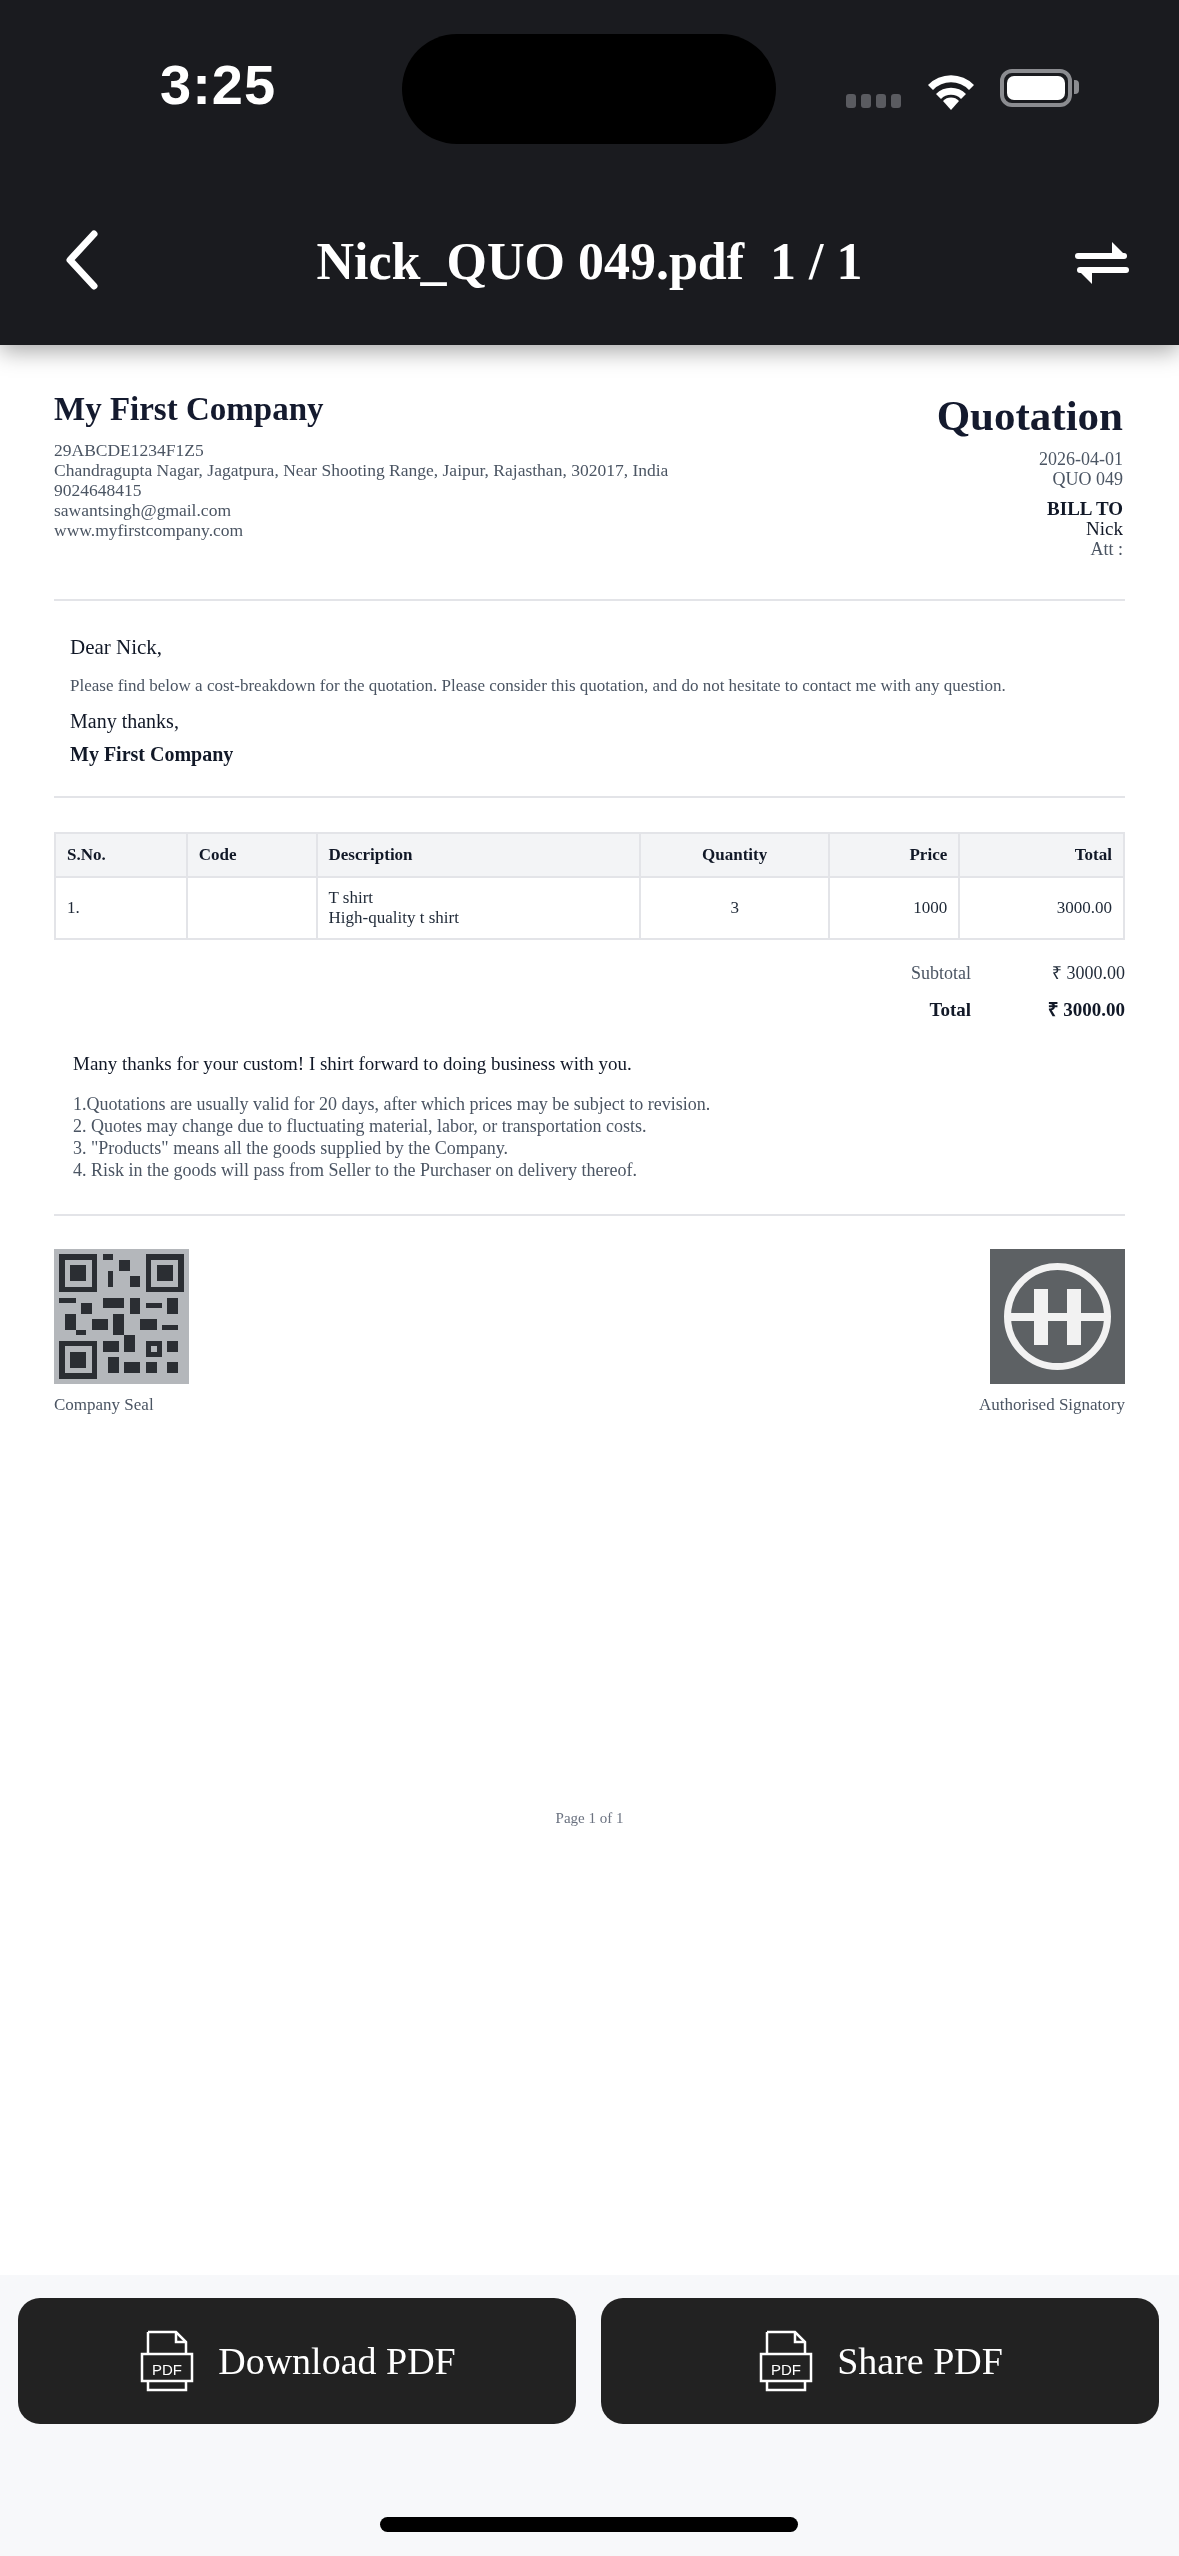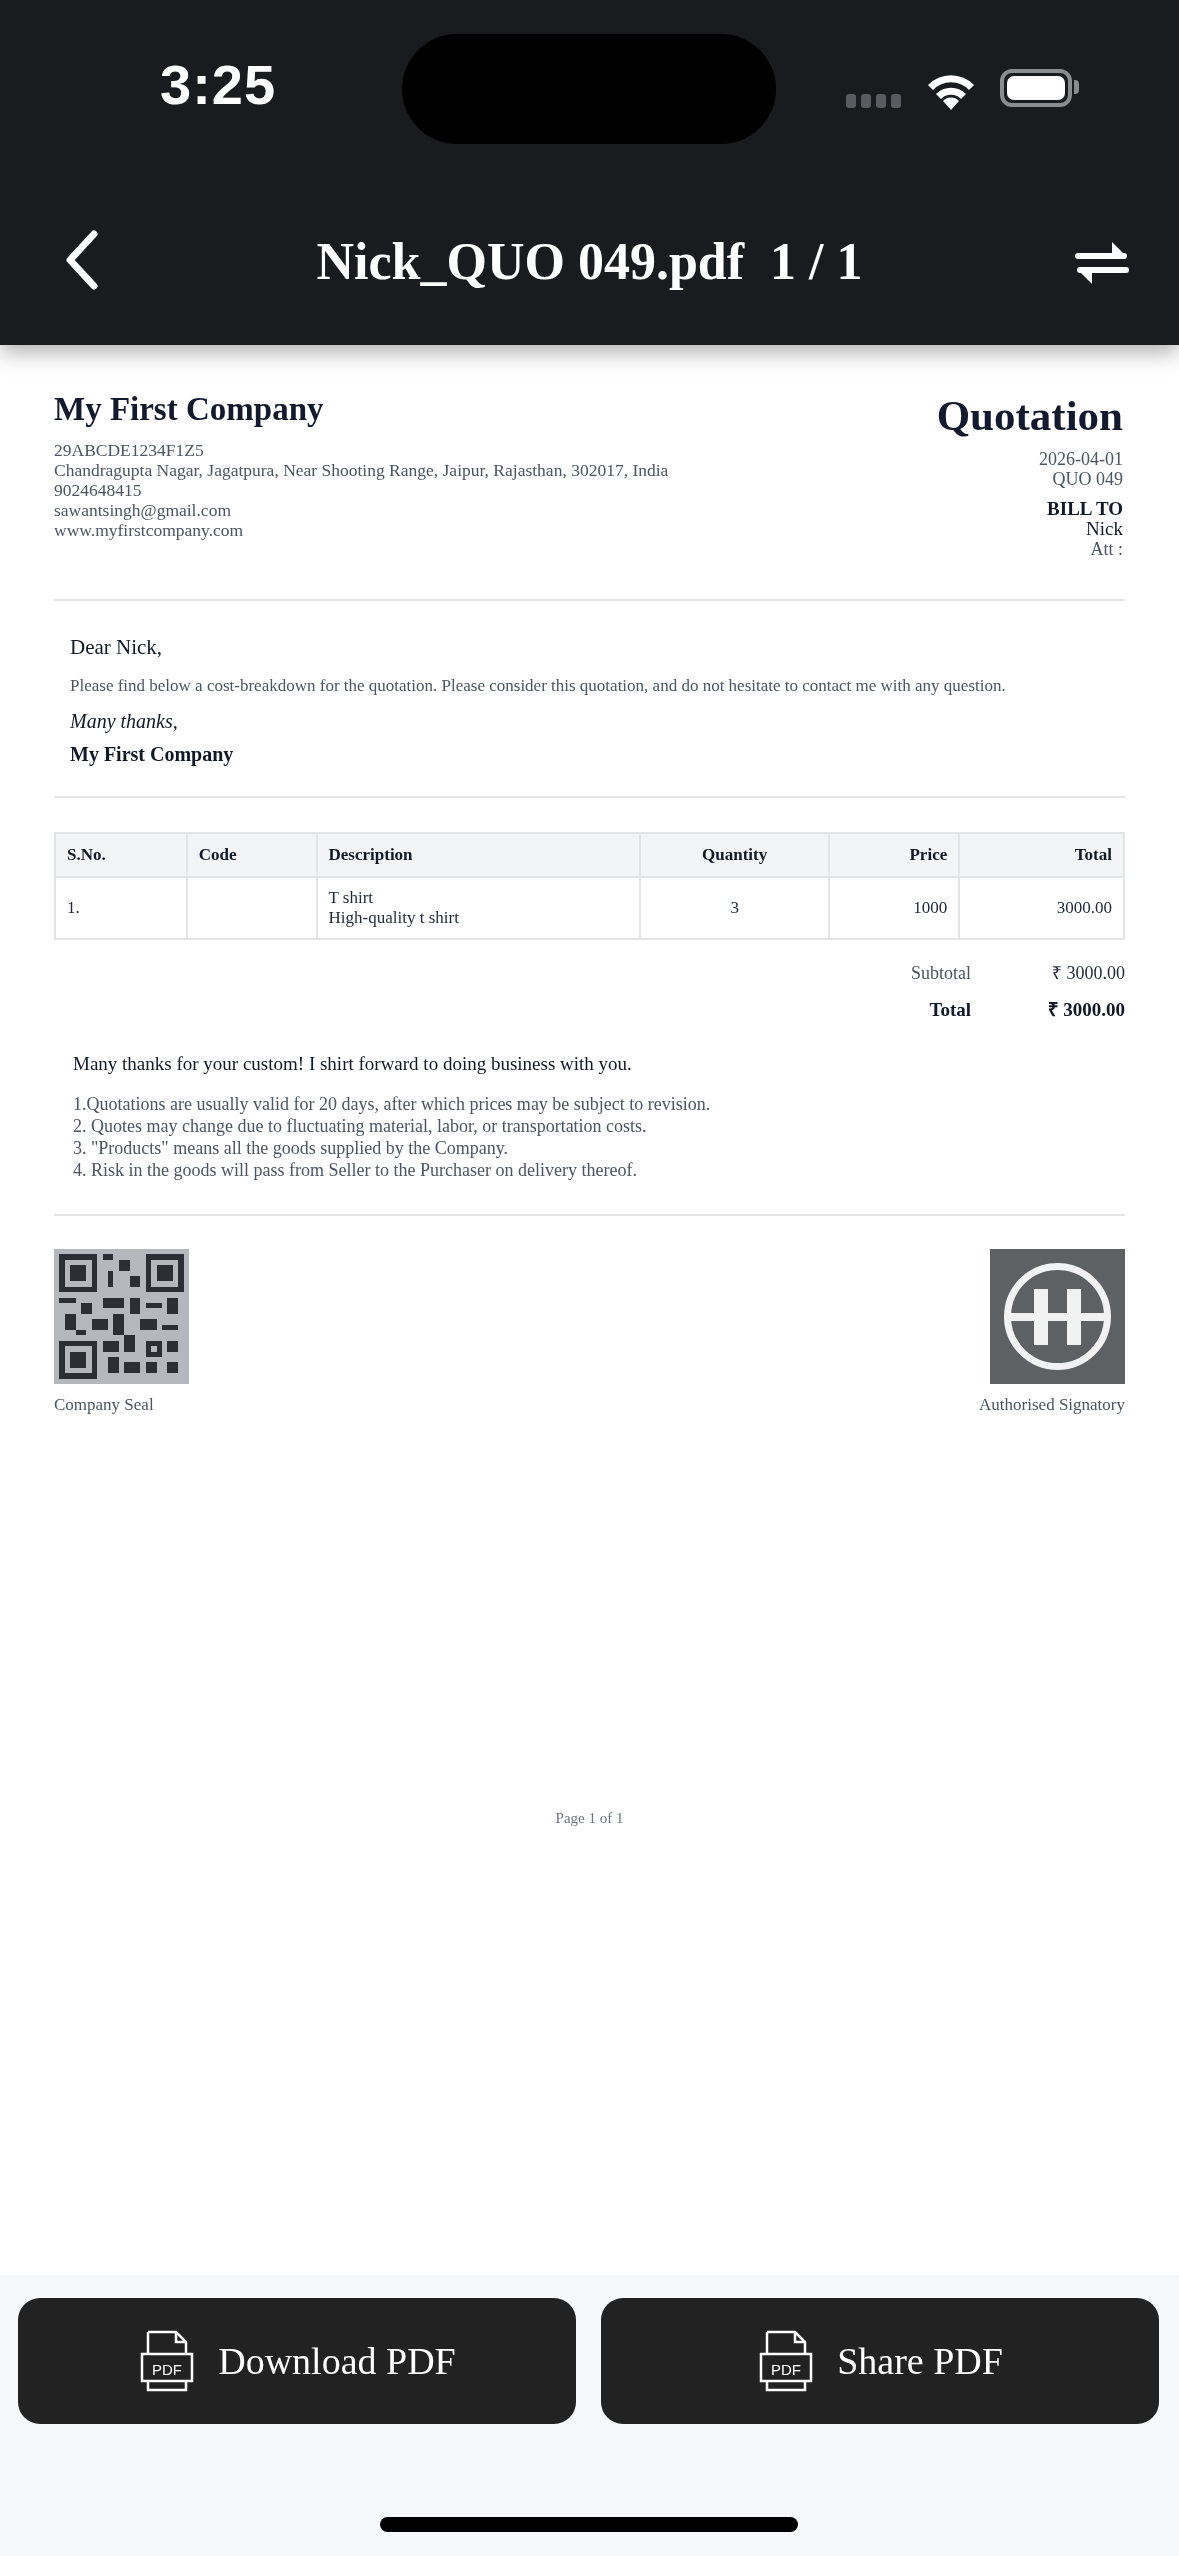--- a/index.html
+++ b/index.html
@@ -21,21 +21,21 @@
   .co-name { position:absolute; left:54px; top:46px; font-size:33px; font-weight:700; color:#141a2e; }
   .co-lines { position:absolute; left:54px; top:95px; font-size:17.5px; line-height:20px; color:#4b5563; }
   .quote-title { position:absolute; right:56px; top:46px; font-size:43px; font-weight:700; color:#141a2e; }
   .quote-meta { position:absolute; right:56px; top:104px; text-align:right; font-size:18px; line-height:20px; color:#4b5563; }
   .quote-meta .bill { font-weight:700; color:#111827; margin-top:10px; font-size:19px; }
   .quote-meta .nick { color:#111827; font-size:19px; }
   .hr { position:absolute; left:54px; right:54px; height:2px; background:#e3e4e8; }
   .letter { position:absolute; left:70px; right:54px; top:290px; }
   .letter .dear { font-size:21px; color:#111827; }
   .letter .body { font-size:17px; color:#4b5563; margin-top:16px; }
-  .letter .thanks { font-size:20px; color:#111827; margin-top:14px;font-style:italic; }
+  .letter .thanks { font-size:20px; color:#111827; margin-top:14px; }
   .letter .sign { font-size:20px; font-weight:700; color:#111827; margin-top:10px; }
   table.items { position:absolute; left:54px; top:487px; width:1071px; border-collapse:collapse; font-size:17px; }
   table.items th, table.items td { border:2px solid #e3e4e8; padding:0 11px; }
   table.items th { background:#f3f4f6; height:42px; font-weight:700; color:#111827; }
   table.items td { height:60px; color:#1f2937; line-height:20px; }
   .l { text-align:left; } .c { text-align:center; } .r { text-align:right; }
   .totals { position:absolute; right:54px; top:615px; font-size:18px; }
   .totals .row { display:flex; justify-content:flex-end; align-items:baseline; height:36px; }
   .totals .lbl { width:160px; text-align:right; color:#4b5563; }
   .totals .val { width:154px; text-align:right; color:#1f2937; }

